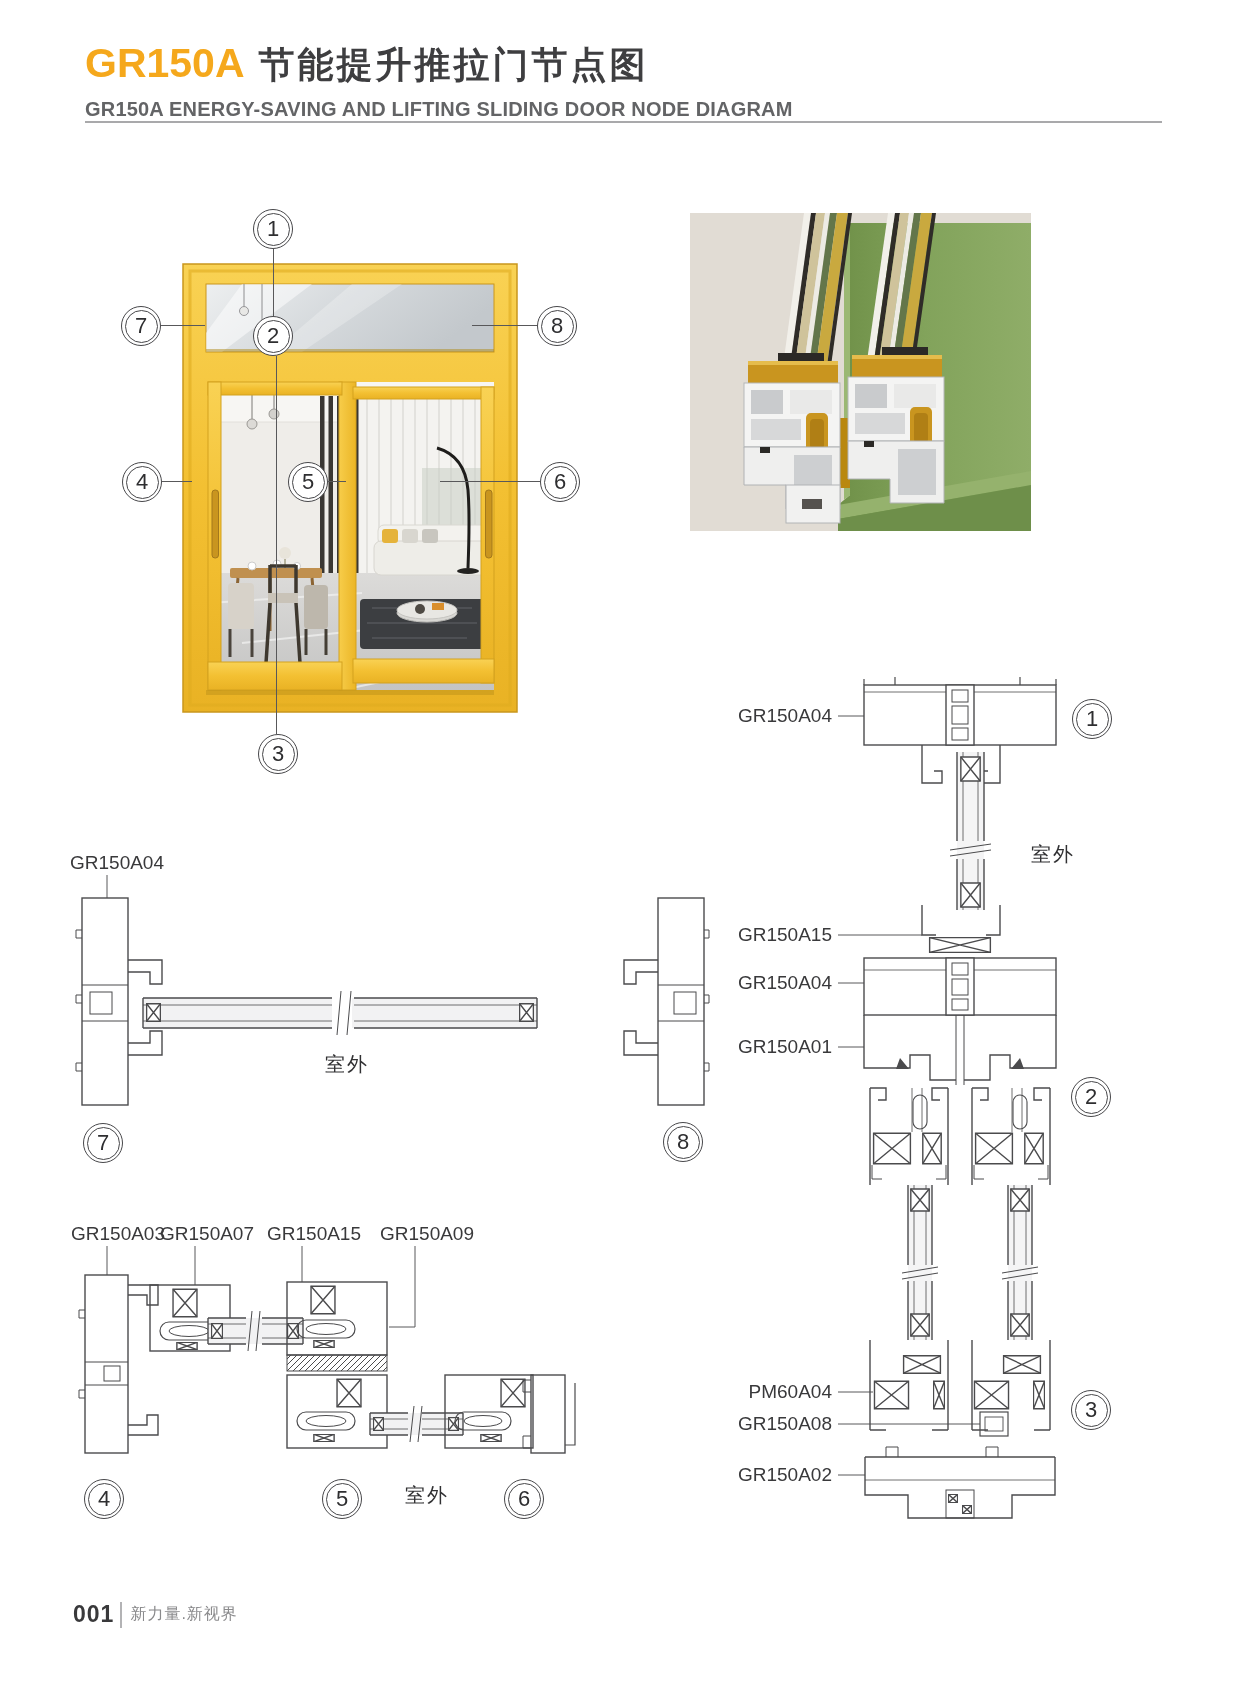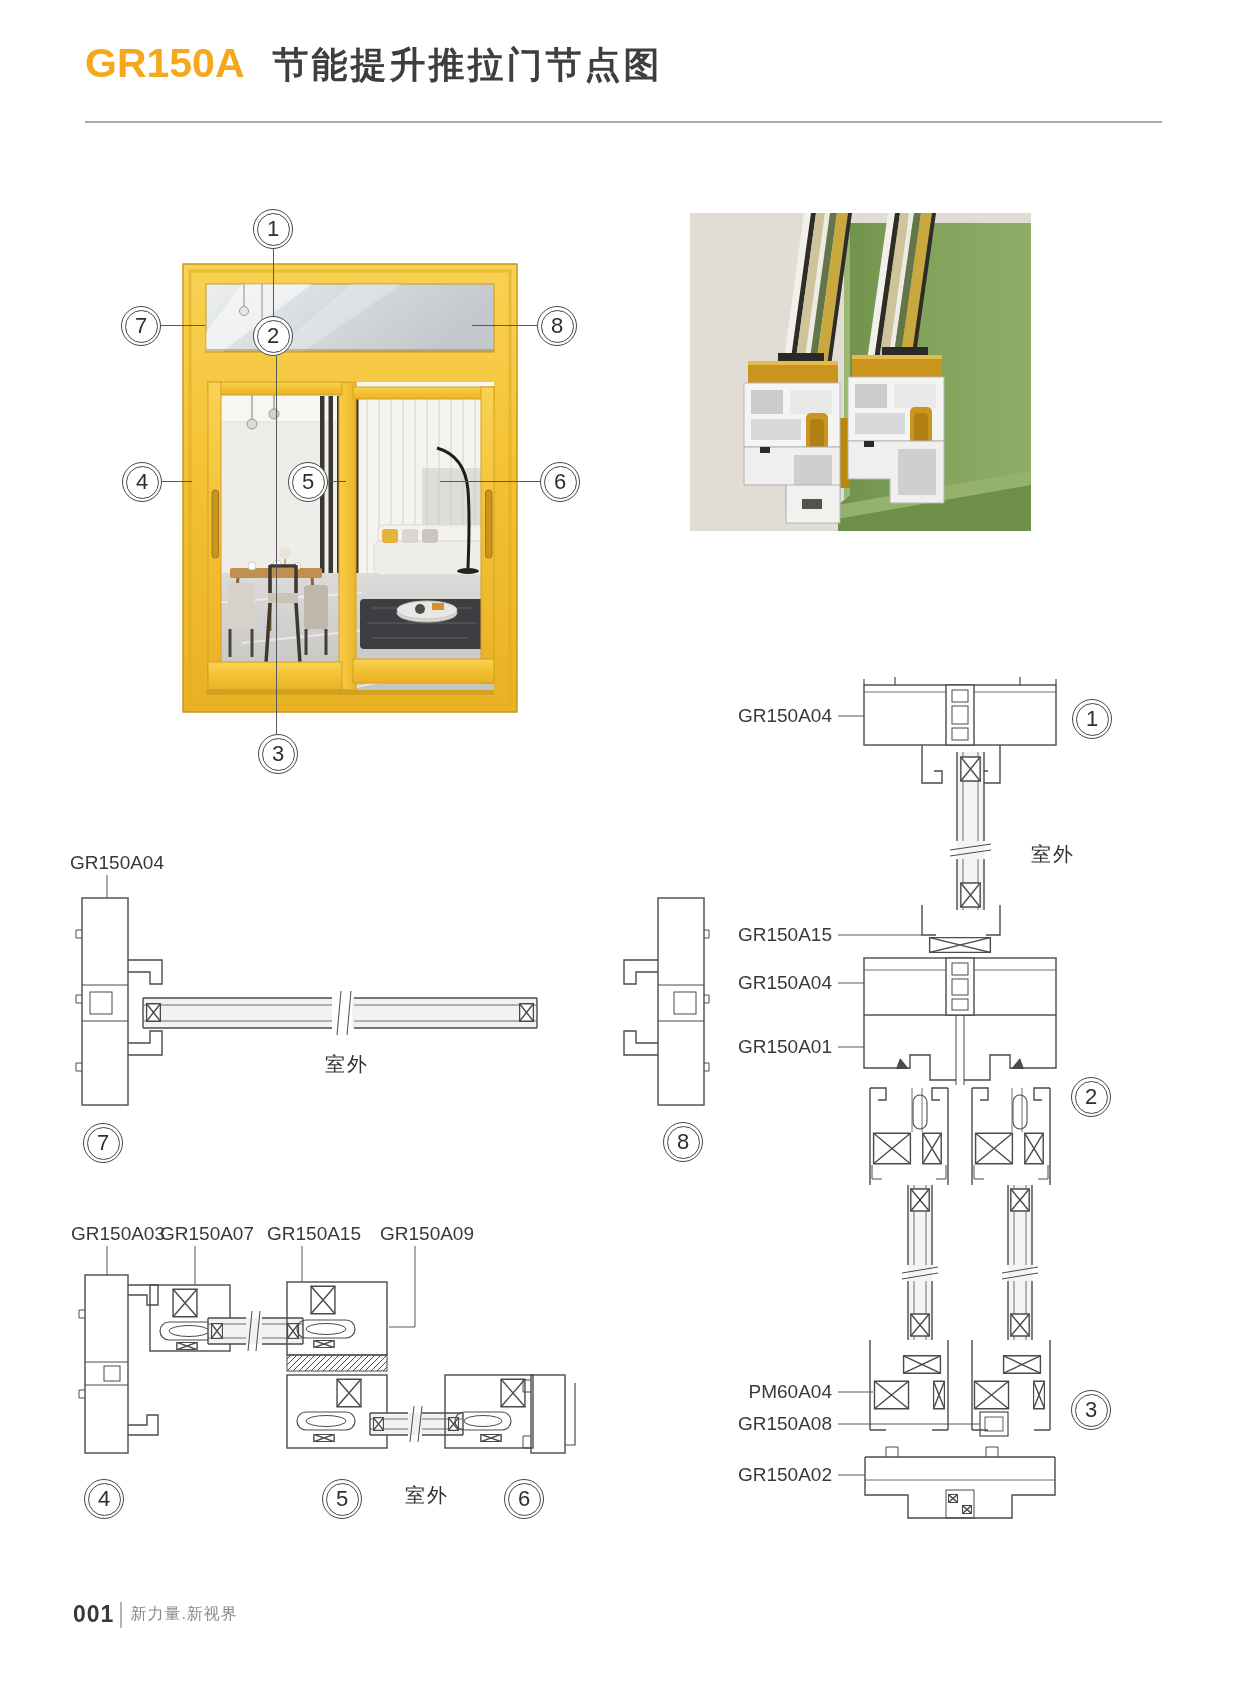--- a/index.html
+++ b/index.html
@@ -2,21 +2,21 @@
 <html><head>
 <meta charset="utf-8">
 <style>
   html,body{margin:0;padding:0;background:#fff;}
   .page{position:relative;width:1239px;height:1681px;background:#ffffff;overflow:hidden;
         font-family:"Liberation Sans",sans-serif;}
   
   .hdr{position:absolute;left:85px;top:40px;width:1090px;}
   .hdr-row{display:flex;align-items:baseline;}
   .model{color:#F5A81C;font-size:41px;font-weight:bold;letter-spacing:0px;}
-  .title-cn{color:#3E3E40;font-size:36px;font-weight:bold;margin-left:28px;letter-spacing:3px;}
+  .title-cn{color:#3E3E40;font-size:36px;font-weight:bold;margin-left:14px;letter-spacing:3px;}
   .subtitle{color:#636466;font-size:20px;font-weight:bold;margin-top:8px;letter-spacing:0.2px;}
   .rule{position:absolute;left:85px;top:121px;width:1077px;height:2px;background:#A9A9AB;}
   
   .fig{position:absolute;}
   
   .callout{position:absolute;width:40px;height:40px;border:1.6px solid #47474a;border-radius:50%;
            box-sizing:border-box;display:flex;align-items:center;justify-content:center;background:#fff;}
   .callout::before{content:"";position:absolute;inset:2.5px;border:1.1px solid #47474a;border-radius:50%;}
   .callout span{font-size:22px;color:#2e2e30;line-height:1;position:relative;}
   .leader{position:absolute;background:#58585a;}
@@ -32,20 +32,21 @@
 </head>
 <body>
 
 <div class="page">
 
   <div class="hdr">
     <div class="hdr-row">
       <span class="model">GR150A</span>
       <span class="title-cn">节能提升推拉门节点图</span>
     </div>
+    <div class="subtitle">GR150A ENERGY-SAVING AND LIFTING SLIDING DOOR NODE DIAGRAM</div>
   </div>
   <div class="rule"></div>
 
   <svg class="fig" style="left:182px;top:263px" width="336" height="450" viewBox="0 0 336 450">
     <defs>
       <linearGradient id="gold" x1="0" y1="0" x2="0" y2="1">
         <stop offset="0" stop-color="#F9D254"></stop>
           <stop offset="0.5" stop-color="#F3C032"></stop>
           <stop offset="1" stop-color="#E9B224"></stop>
       </linearGradient>

